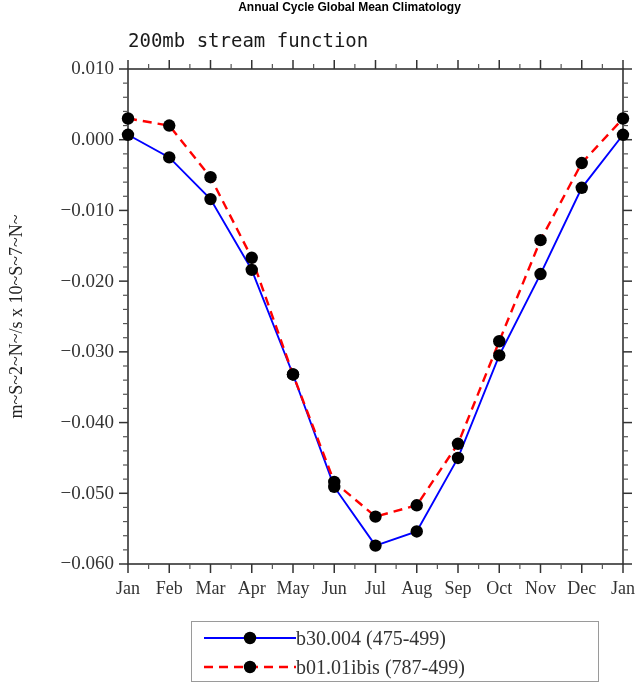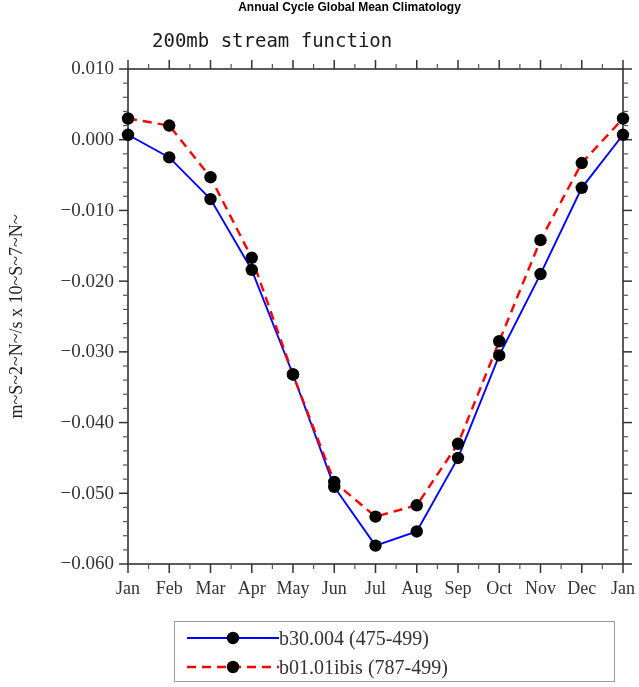--- a/index.html
+++ b/index.html
@@ -39,21 +39,20 @@
   }
 
   .chart-subtitle {
     position: absolute;
     left: 128px;
     top: 29px;
     font-family: "DejaVu Sans Mono", monospace;
     font-size: 19px;
     color: #1a1a1a;
     white-space: nowrap;
-    margin-left: 24px;
   }
 
   svg.plot {
     position: absolute;
     left: 0;
     top: 0;
     width: 639px;
     height: 687px;
     overflow: visible;
   }
@@ -91,23 +90,23 @@
     fill: #222222;
     text-anchor: middle;
   }
 
   .series-line-0 { fill: none; stroke: #0000ff; stroke-width: 1.9; }
   .series-line-1 { fill: none; stroke: #ff0000; stroke-width: 2.4; stroke-dasharray: 9 6; }
   .marker { fill: #000000; stroke: none; }
 
   .legend-box {
     position: absolute;
-    left: 174px;
+    left: 191px;
     top: 621px;
-    width: 441px;
+    width: 408px;
     height: 61px;
     border: 1.5px solid #9a9a9a;
     background: #ffffff;
     box-sizing: border-box;
   }
   .legend-row {
     position: absolute;
     left: 0;
     width: 369px;
     height: 30px;

